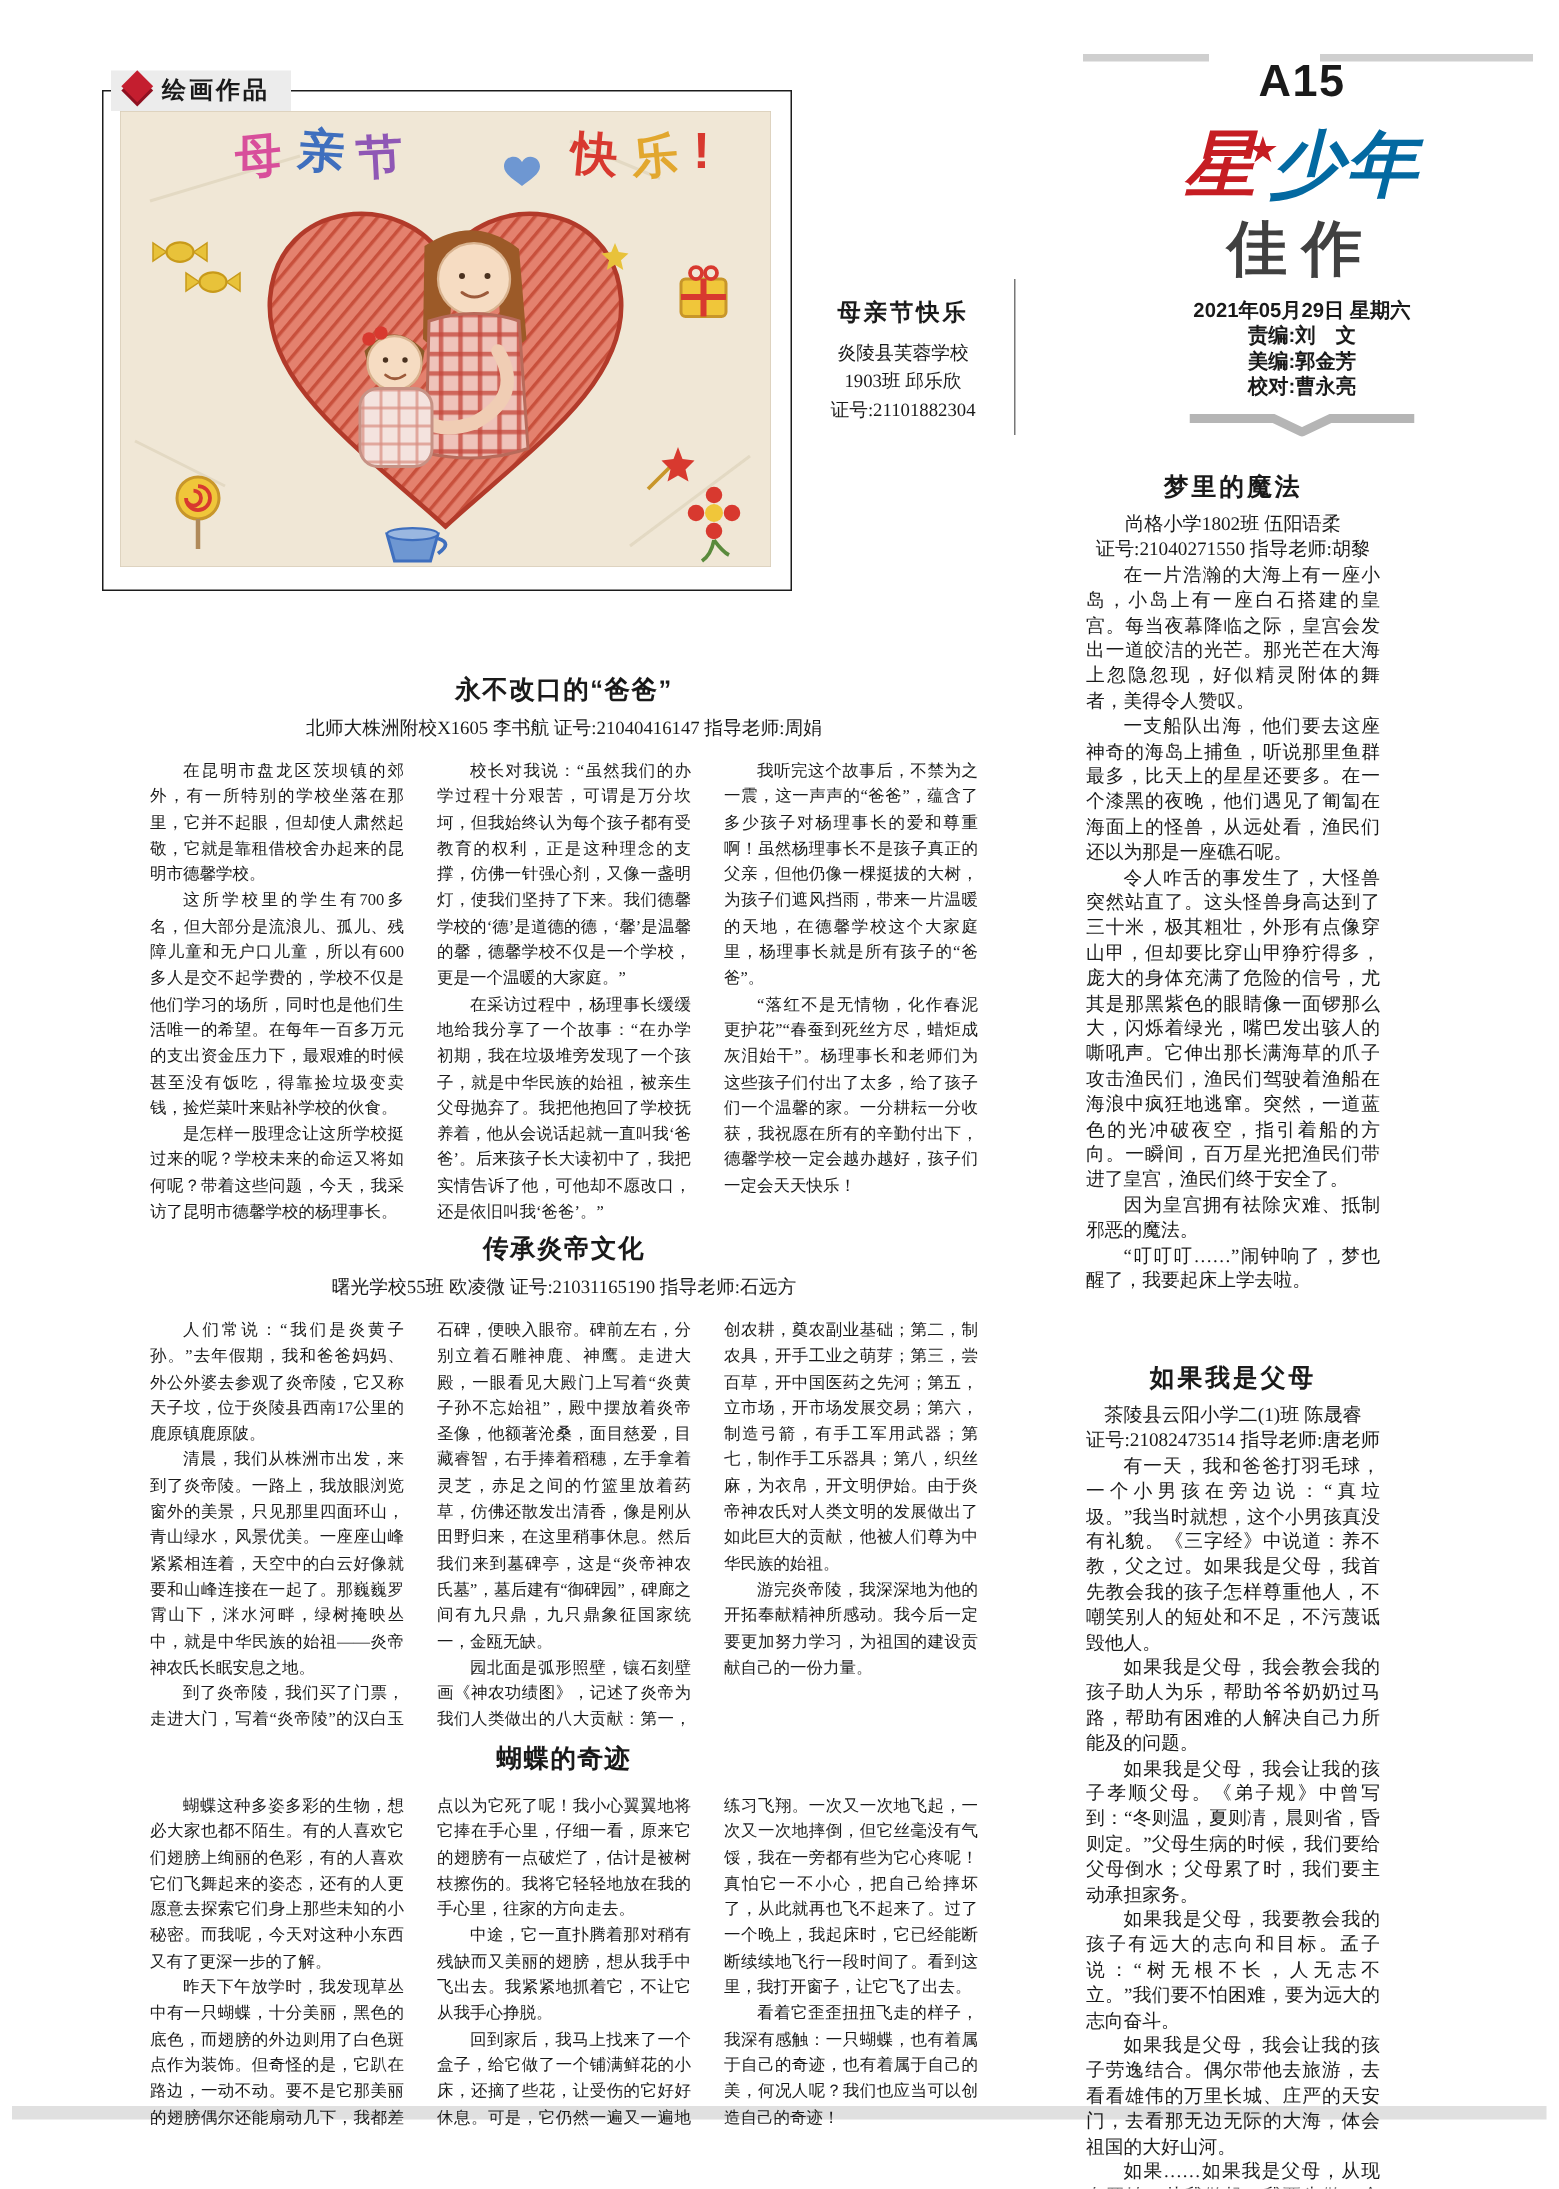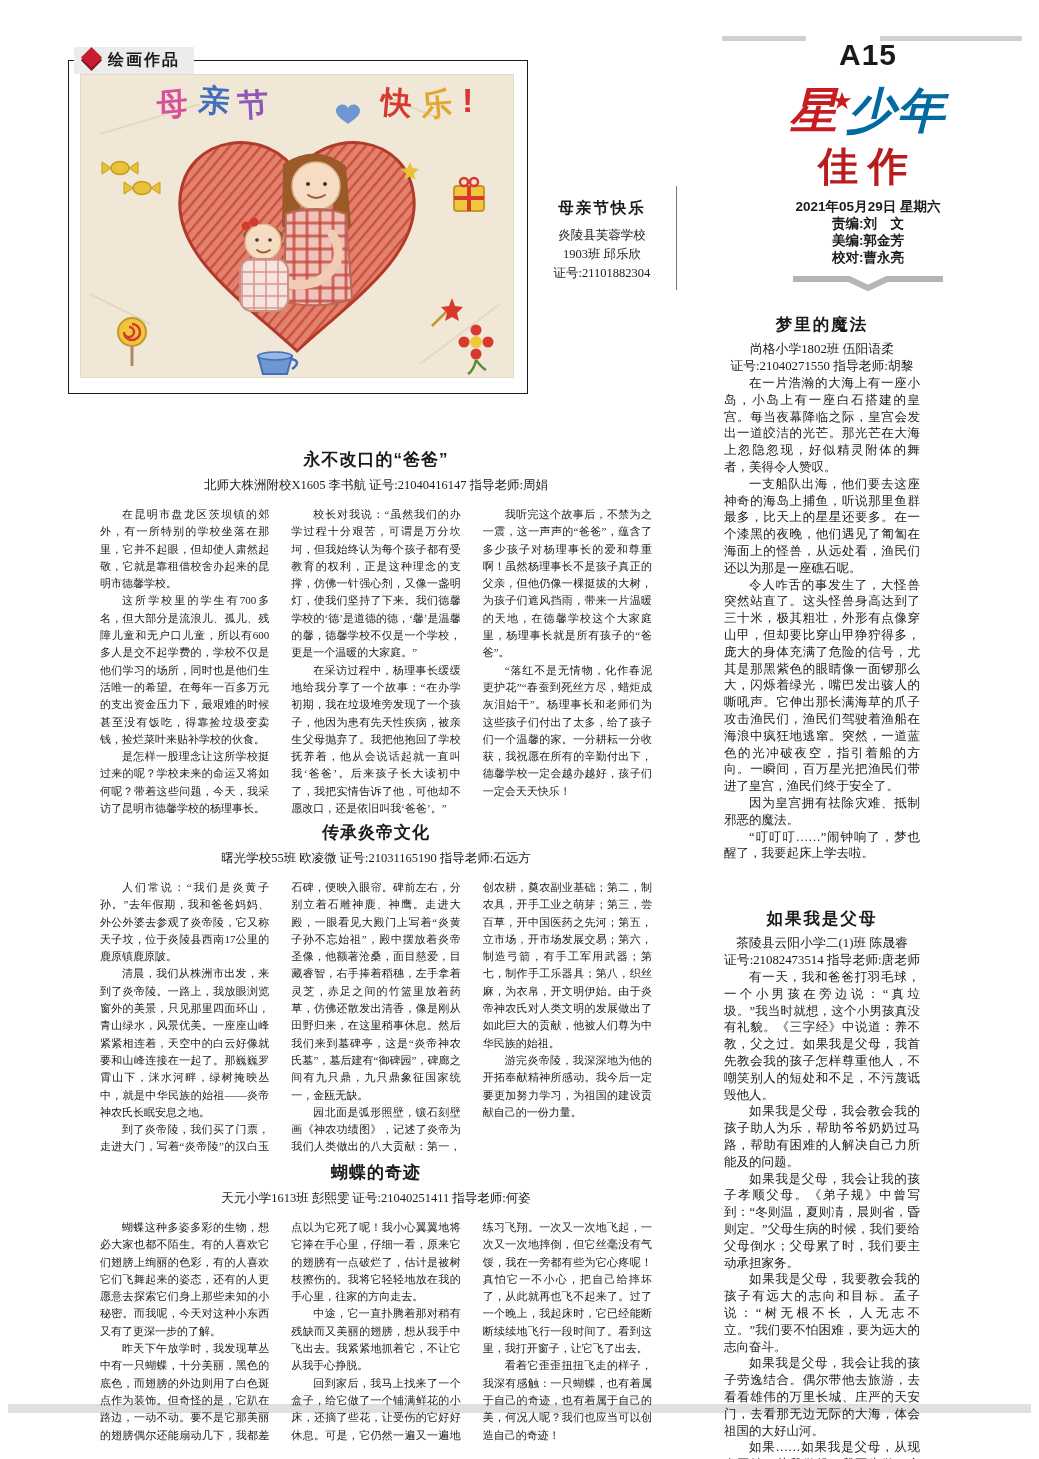--- a/index.html
+++ b/index.html
@@ -27,21 +27,21 @@
   #caption .cl{font-size:12.5px;line-height:19px;}
   #vrule{position:absolute;left:676px;top:186px;width:1px;height:104px;background:#777;}
   
   #mast{position:absolute;left:718px;top:38px;width:300px;text-align:center;
     font-family:"Liberation Sans","DejaVu Sans",sans-serif;}
   #pagenum{font-size:30px;font-weight:bold;line-height:34px;letter-spacing:1px;}
   #logo{font-size:48px;font-weight:bold;font-style:italic;line-height:58px;letter-spacing:2px;white-space:nowrap;}
   #logo .lx{color:#c61d23;}
   #logo .star{color:#c61d23;font-style:normal;font-size:24px;vertical-align:18px;margin:0 -8px;}
   #logo .ls{color:#0369a1;}
-  #logo-sub{font-size:40px;font-weight:bold;color:#b91c1c;letter-spacing:10px;line-height:48px;margin-top:2px;}
+  #logo-sub{font-size:40px;font-weight:bold;color:#404040;letter-spacing:10px;line-height:48px;margin-top:2px;}
   #dateblock{margin-top:8px;font-size:13.5px;font-weight:bold;line-height:17px;}
   #chevron{margin-top:9px;}
   
   .article{position:absolute;width:552px;left:100px;margin-top:28px;}
   .atitle{margin:0;font-family:"Liberation Sans","DejaVu Sans",sans-serif;
     font-size:17px;font-weight:bold;text-align:center;letter-spacing:1px;}
   .abyline{font-size:12.5px;text-align:center;margin-top:6px;}
   .cols{margin-top:12px;column-count:3;column-gap:22px;text-align:justify;
     font-size:11px;line-height:17.3px;}
   .para{margin:0;text-indent:2em;}
@@ -187,41 +187,40 @@
 </div>
 
 <section class="article" style="top:420px;">
   <h2 class="atitle">永不改口的“爸爸”</h2>
   <div class="abyline">北师大株洲附校X1605 李书航 证号:21040416147 指导老师:周娟</div>
   <div class="cols" style="height:312px;">
       <p class="para">在昆明市盘龙区茨坝镇的郊外，有一所特别的学校坐落在那里，它并不起眼，但却使人肃然起敬，它就是靠租借校舍办起来的昆明市德馨学校。</p>
       <p class="para">这所学校里的学生有700多名，但大部分是流浪儿、孤儿、残障儿童和无户口儿童，所以有600多人是交不起学费的，学校不仅是他们学习的场所，同时也是他们生活唯一的希望。在每年一百多万元的支出资金压力下，最艰难的时候甚至没有饭吃，得靠捡垃圾变卖钱，捡烂菜叶来贴补学校的伙食。</p>
       <p class="para">是怎样一股理念让这所学校挺过来的呢？学校未来的命运又将如何呢？带着这些问题，今天，我采访了昆明市德馨学校的杨理事长。</p>
       <p class="para">校长对我说：“虽然我们的办学过程十分艰苦，可谓是万分坎坷，但我始终认为每个孩子都有受教育的权利，正是这种理念的支撑，仿佛一针强心剂，又像一盏明灯，使我们坚持了下来。我们德馨学校的‘德’是道德的德，‘馨’是温馨的馨，德馨学校不仅是一个学校，更是一个温暖的大家庭。”</p>
-      <p class="para">在采访过程中，杨理事长缓缓地给我分享了一个故事：“在办学初期，我在垃圾堆旁发现了一个孩子，他因为患有先天性疾病，被亲生父母抛弃了。我把他抱回了学校抚养着，他从会说话起就一直叫我‘爸爸’。后来孩子长大读初中了，我把实情告诉了他，可他却不愿改口，还是依旧叫我‘爸爸’。”</p>
+      <p class="para">在采访过程中，杨理事长缓缓地给我分享了一个故事：“在办学初期，我在垃圾堆旁发现了一个孩子，就是中华民族的始祖，被亲生父母抛弃了。我把他抱回了学校抚养着，他从会说话起就一直叫我‘爸爸’。后来孩子长大读初中了，我把实情告诉了他，可他却不愿改口，还是依旧叫我‘爸爸’。”</p>
       <p class="para">我听完这个故事后，不禁为之一震，这一声声的“爸爸”，蕴含了多少孩子对杨理事长的爱和尊重啊！虽然杨理事长不是孩子真正的父亲，但他仍像一棵挺拔的大树，为孩子们遮风挡雨，带来一片温暖的天地，在德馨学校这个大家庭里，杨理事长就是所有孩子的“爸爸”。</p>
       <p class="para">“落红不是无情物，化作春泥更护花”“春蚕到死丝方尽，蜡炬成灰泪始干”。杨理事长和老师们为这些孩子们付出了太多，给了孩子们一个温馨的家。一分耕耘一分收获，我祝愿在所有的辛勤付出下，德馨学校一定会越办越好，孩子们一定会天天快乐！</p>
     </div>
 </section>
 
 <section class="article" style="top:793px;">
   <h2 class="atitle">传承炎帝文化</h2>
   <div class="abyline">曙光学校55班 欧凌微 证号:21031165190 指导老师:石远方</div>
   <div class="cols" style="height:282px;">
       <p class="para">人们常说：“我们是炎黄子孙。”去年假期，我和爸爸妈妈、外公外婆去参观了炎帝陵，它又称天子坟，位于炎陵县西南17公里的鹿原镇鹿原陂。</p>
       <p class="para">清晨，我们从株洲市出发，来到了炎帝陵。一路上，我放眼浏览窗外的美景，只见那里四面环山，青山绿水，风景优美。一座座山峰紧紧相连着，天空中的白云好像就要和山峰连接在一起了。那巍巍罗霄山下，洣水河畔，绿树掩映丛中，就是中华民族的始祖——炎帝神农氏长眠安息之地。</p>
       <p class="para">到了炎帝陵，我们买了门票，走进大门，写着“炎帝陵”的汉白玉石碑，便映入眼帘。碑前左右，分别立着石雕神鹿、神鹰。走进大殿，一眼看见大殿门上写着“炎黄子孙不忘始祖”，殿中摆放着炎帝圣像，他额著沧桑，面目慈爱，目藏睿智，右手捧着稻穗，左手拿着灵芝，赤足之间的竹篮里放着药草，仿佛还散发出清香，像是刚从田野归来，在这里稍事休息。然后我们来到墓碑亭，这是“炎帝神农氏墓”，墓后建有“御碑园”，碑廊之间有九只鼎，九只鼎象征国家统一，金瓯无缺。</p>
       <p class="para">园北面是弧形照壁，镶石刻壁画《神农功绩图》，记述了炎帝为我们人类做出的八大贡献：第一，创农耕，奠农副业基础；第二，制农具，开手工业之萌芽；第三，尝百草，开中国医药之先河；第五，立市场，开市场发展交易；第六，制造弓箭，有手工军用武器；第七，制作手工乐器具；第八，织丝麻，为衣帛，开文明伊始。由于炎帝神农氏对人类文明的发展做出了如此巨大的贡献，他被人们尊为中华民族的始祖。</p>
       <p class="para">游完炎帝陵，我深深地为他的开拓奉献精神所感动。我今后一定要更加努力学习，为祖国的建设贡献自己的一份力量。</p>
     </div>
 </section>
 
 <section class="article" style="top:1133px;">
   <h2 class="atitle">蝴蝶的奇迹</h2>
-  <div class="abyline">天元小学1613班 彭熙雯 证号:21040251411 指导老师:何姿</div>
   <div class="cols" style="height:262px;">
       <p class="para">蝴蝶这种多姿多彩的生物，想必大家也都不陌生。有的人喜欢它们翅膀上绚丽的色彩，有的人喜欢它们飞舞起来的姿态，还有的人更愿意去探索它们身上那些未知的小秘密。而我呢，今天对这种小东西又有了更深一步的了解。</p>
       <p class="para">昨天下午放学时，我发现草丛中有一只蝴蝶，十分美丽，黑色的底色，而翅膀的外边则用了白色斑点作为装饰。但奇怪的是，它趴在路边，一动不动。要不是它那美丽的翅膀偶尔还能扇动几下，我都差点以为它死了呢！我小心翼翼地将它捧在手心里，仔细一看，原来它的翅膀有一点破烂了，估计是被树枝擦伤的。我将它轻轻地放在我的手心里，往家的方向走去。</p>
       <p class="para">中途，它一直扑腾着那对稍有残缺而又美丽的翅膀，想从我手中飞出去。我紧紧地抓着它，不让它从我手心挣脱。</p>
       <p class="para">回到家后，我马上找来了一个盒子，给它做了一个铺满鲜花的小床，还摘了些花，让受伤的它好好休息。可是，它仍然一遍又一遍地练习飞翔。一次又一次地飞起，一次又一次地摔倒，但它丝毫没有气馁，我在一旁都有些为它心疼呢！真怕它一不小心，把自己给摔坏了，从此就再也飞不起来了。过了一个晚上，我起床时，它已经能断断续续地飞行一段时间了。看到这里，我打开窗子，让它飞了出去。</p>
       <p class="para">看着它歪歪扭扭飞走的样子，我深有感触：一只蝴蝶，也有着属于自己的奇迹，也有着属于自己的美，何况人呢？我们也应当可以创造自己的奇迹！</p>
     </div>
 </section>
 
 <section class="sidebox" style="top:314px;">

